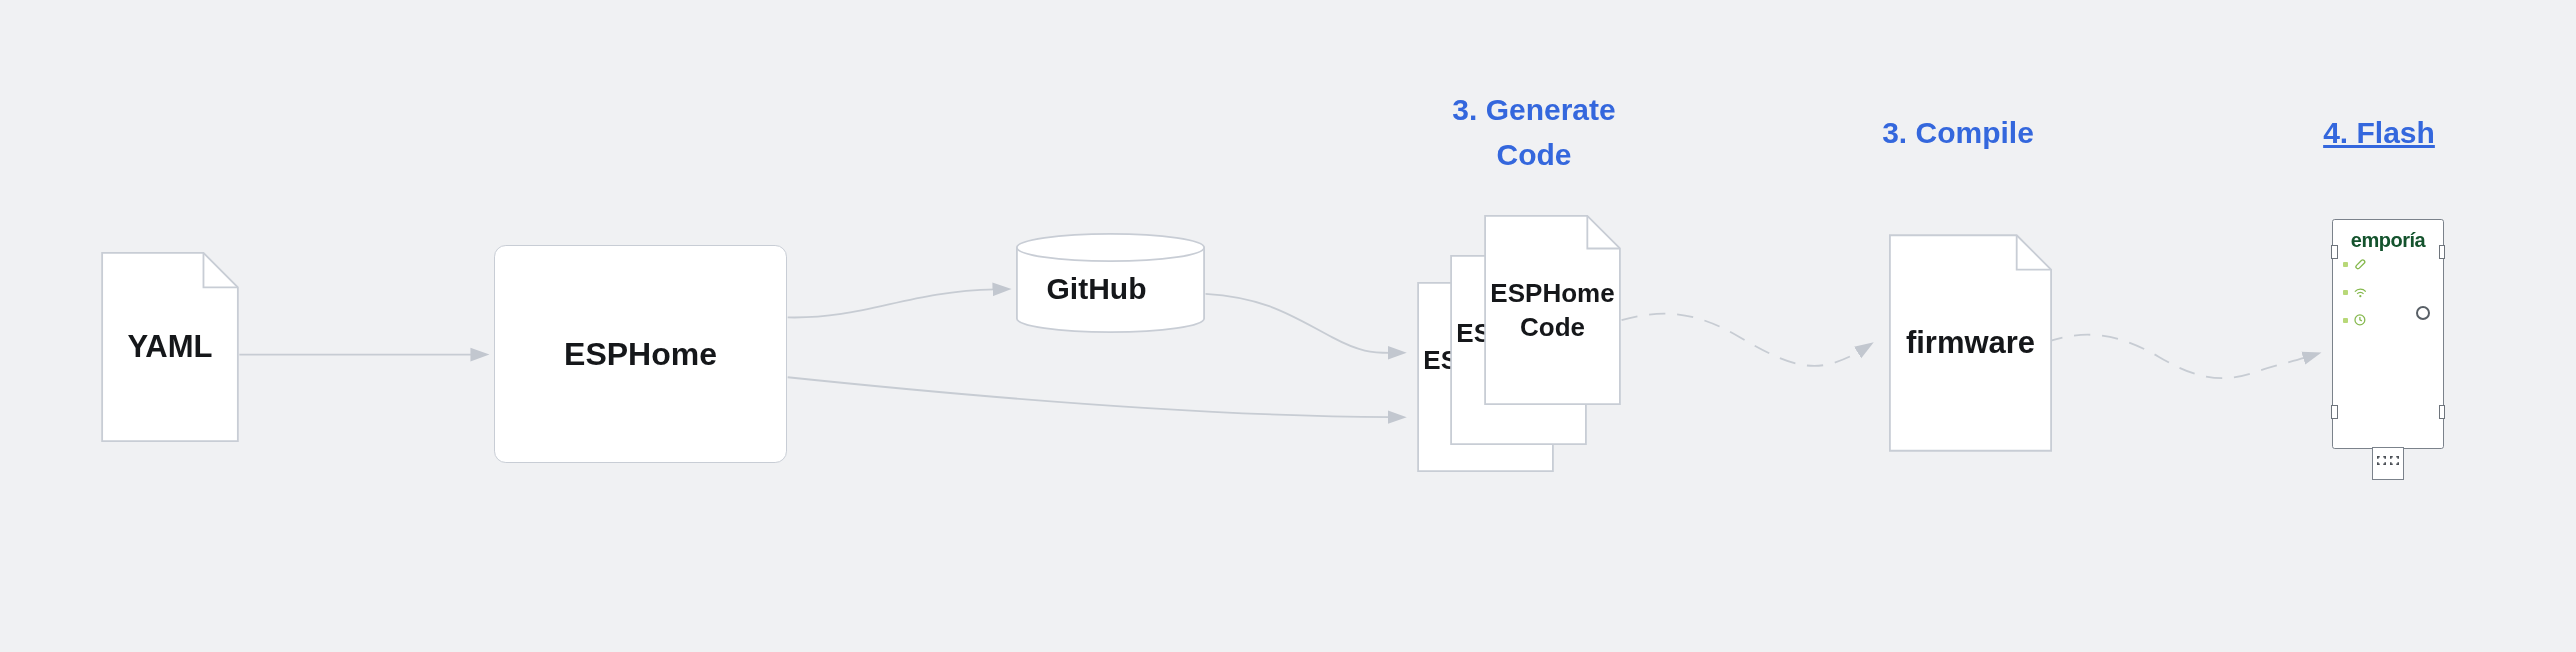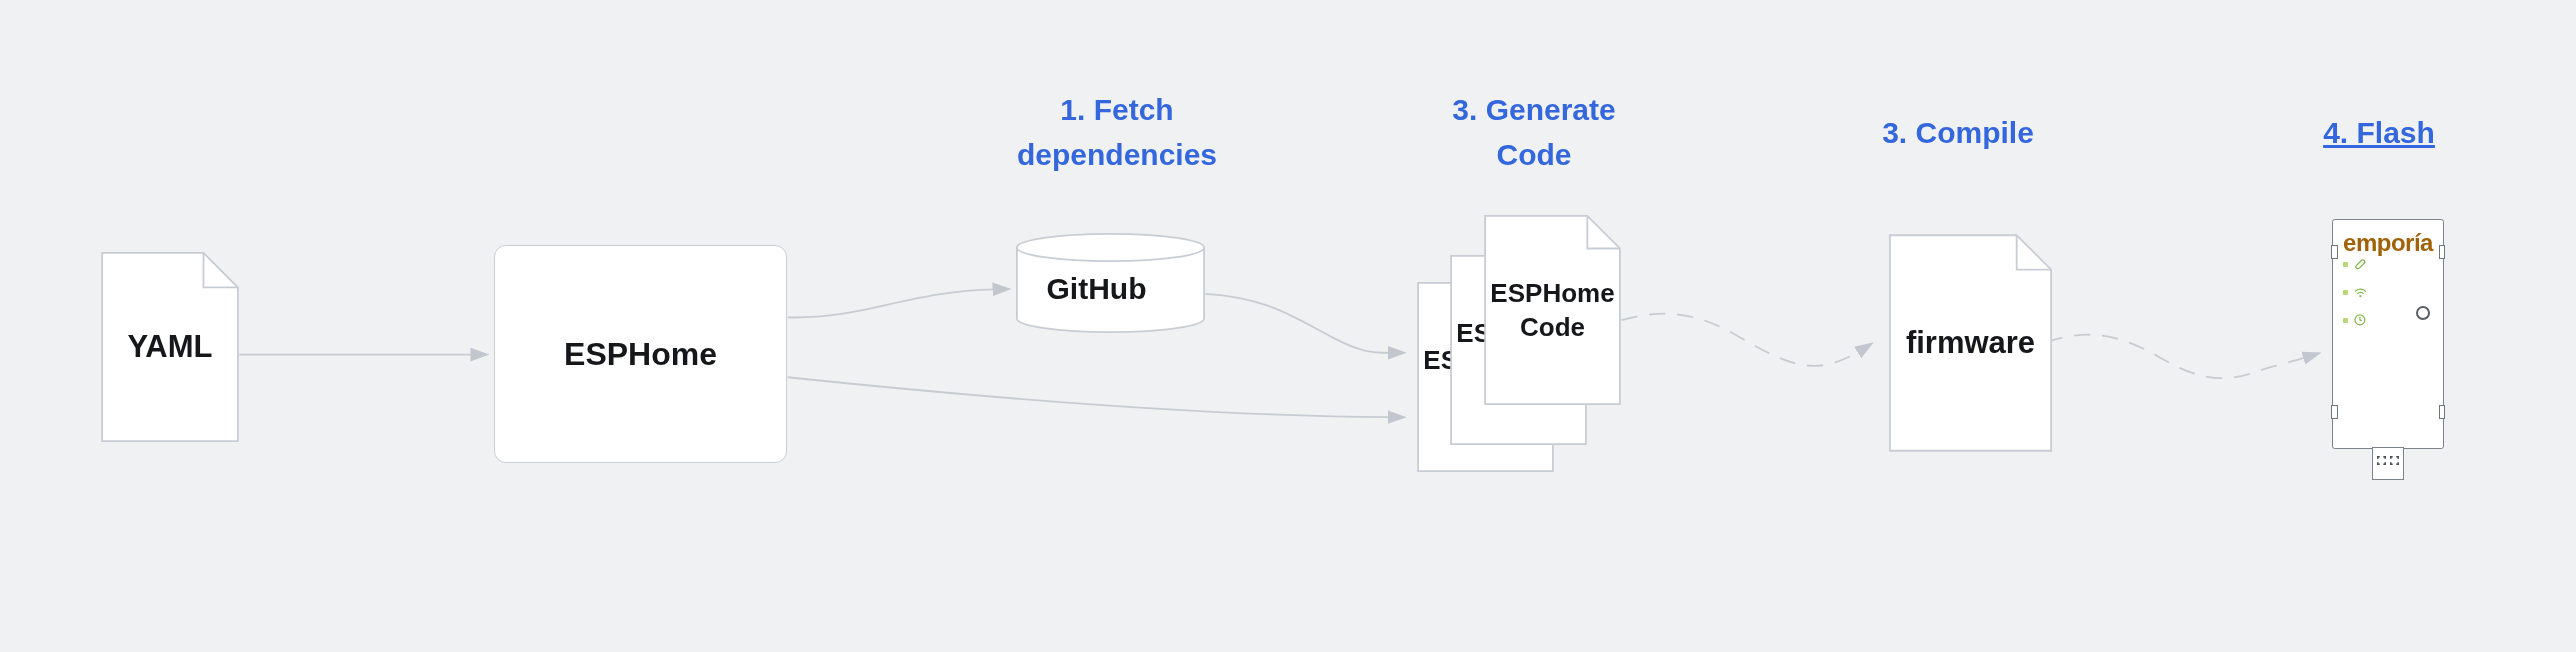--- a/index.html
+++ b/index.html
@@ -22,21 +22,21 @@
                display:flex;align-items:center;justify-content:center;
                font-size:32px;font-weight:700;color:#15171a;}
 
   
   .step{position:absolute;z-index:3;transform:translateX(-50%);text-align:center;
         color:#3467dd;font-weight:700;font-size:30px;line-height:45px;white-space:nowrap;}
 
   
   .device{left:2332px;top:219px;width:112px;height:230px;background:#fff;
           border:1.8px solid #7b828b;border-radius:2.7px;box-sizing:border-box;}
-  .device .logo{margin-top:9px;text-align:center;color:#a16207;font-size:24px;
+  .device .logo{margin-top:9px;text-align:center;color:#14532d;font-size:20px;
                 font-weight:600;letter-spacing:-0.5px;}
   .srow{position:absolute;left:10px;display:flex;align-items:center;gap:6.3px;height:12.7px;}
   .srow .dot{width:4.5px;height:4.5px;background:#b8d878;border-radius:0.9px;flex:0 0 auto;}
   .pwr-btn{position:absolute;left:83px;top:86px;width:10px;height:10px;border:2.7px solid #585f66;
            border-radius:50%;background:#fff;box-sizing:content-box;}
   .notch{position:absolute;width:6.3px;height:13.6px;background:#fff;border:1.8px solid #6e747c;box-sizing:border-box;}
   .notch.l{left:-1.8px;}  .notch.r{right:-1.8px;}
   .notch.t{top:25px;}   .notch.b{top:185px;}
   .usb{position:absolute;left:39px;top:227px;width:32px;height:33px;background:#fff;
        border:1.8px solid #7b828b;box-sizing:border-box;display:flex;align-items:flex-start;
@@ -56,24 +56,20 @@
     <g fill="none" stroke="#c7ccd3" stroke-width="2">
       <path d="M264,391 H522" marker-end="url(#arr)"></path>
       <path d="M869,350 C955,352 1000,321 1098,319" marker-end="url(#arr)"></path>
       <path d="M1330,324 C1398,328 1428,350 1470,372 C1500,388 1514,389 1534,389" marker-end="url(#arr)"></path>
       <path d="M869,416 C1080,438 1330,459 1534,460" marker-end="url(#arr)"></path>
       <path stroke-dasharray="18 13" d="M1789,353 C1835,340 1872,344 1918,371 C1962,397 1990,409 2020,401 C2034,397 2044,392 2052,387" marker-end="url(#arr)"></path>
       <path stroke-dasharray="18 13" d="M2258,377 C2300,363 2336,367 2381,393 C2421,417 2450,423 2486,411 C2506,404 2528,399 2544,394" marker-end="url(#arr)"></path>
     </g>
   </svg>
 
-  <div class="step" style="left:1117px;top:87px;">
-    <div>1. Fetch</div>
-    <div>dependencies</div>
-  </div>
   <div class="step" style="left:1534px;top:87px;">
     <div>3. Generate</div>
     <div>Code</div>
   </div>
   <div class="step" style="left:1958px;top:110px;text-align:center;">
     <div>3. Compile</div>
     <div></div>
   </div>
   <div class="step" style="left:2379px;top:110px;text-decoration:underline;">
     <div>4. Flash</div>

